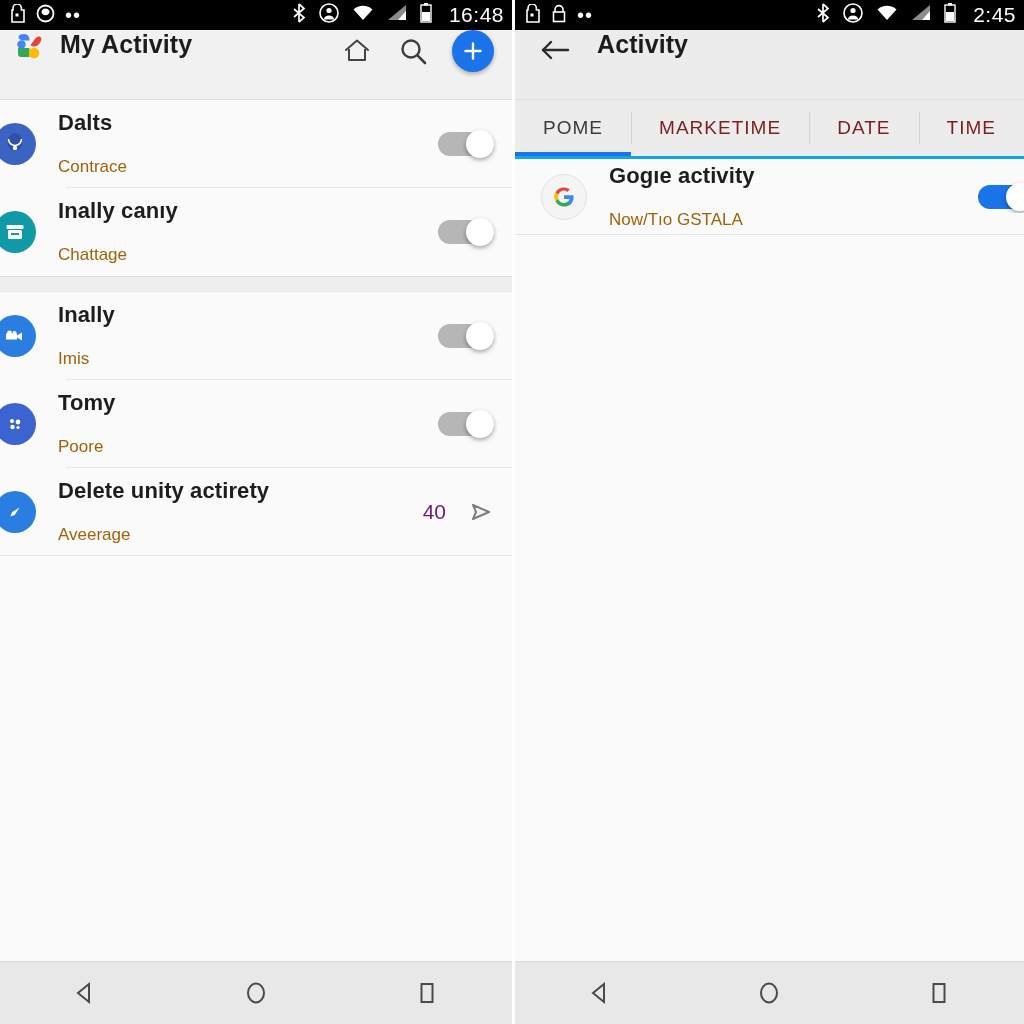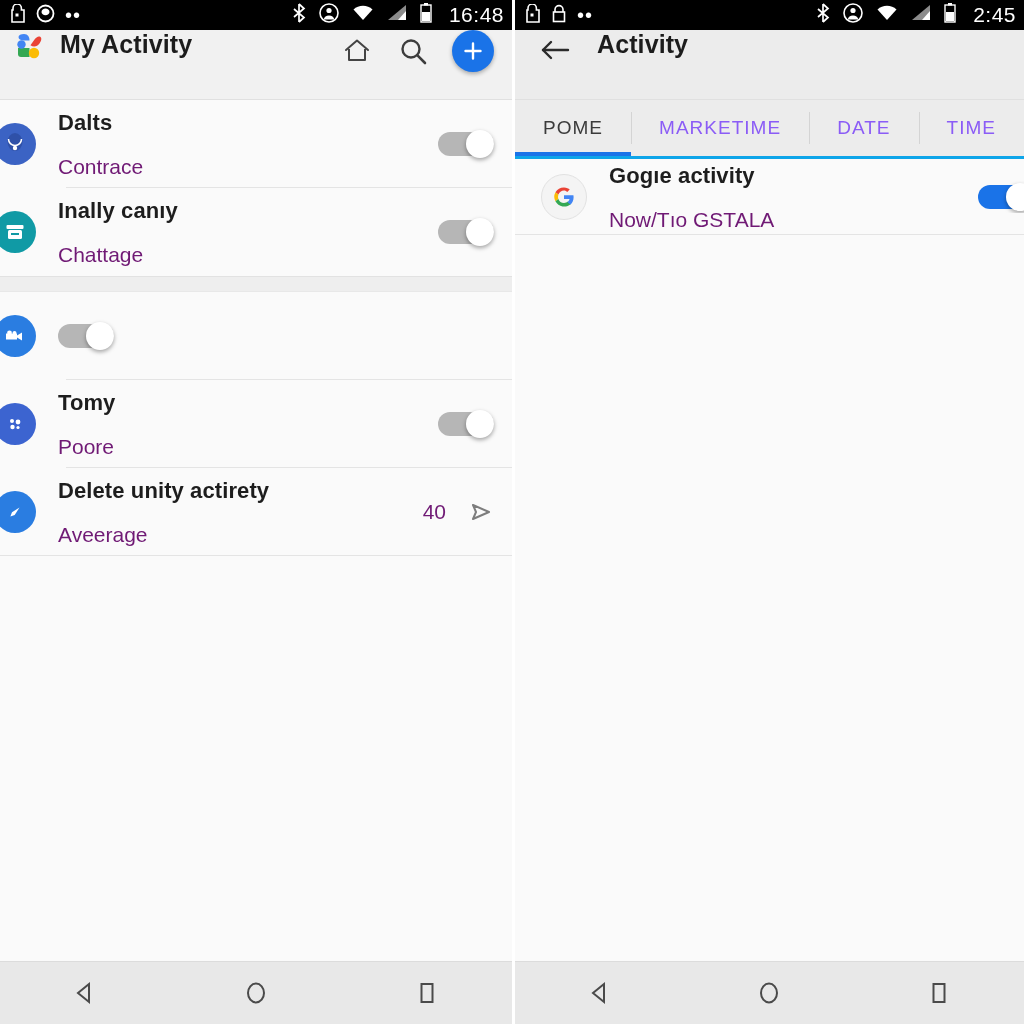--- a/index.html
+++ b/index.html
@@ -161,22 +161,22 @@
     min-width: 0;
   }
   .row-title {
     font-size: 22px;
     font-weight: bold;
     color: #1d1d1d;
     line-height: 26px;
     letter-spacing: 0.1px;
   }
   .row-sub {
-    font-size: 21px;
-    color: #701a75;
+    font-size: 17px;
+    color: #a16207;
     line-height: 24px;
     margin-top: 19px;
   }
   .row-divider {
     position: absolute;
     left: 66px;
     right: 0;
     bottom: 0;
     height: 1px;
     background: #e4e4e4;
@@ -239,21 +239,21 @@
     align-items: stretch;
     border-bottom: 3px solid #0ea5e9;
   }
   .tab {
     flex: 1 1 auto;
     display: flex;
     align-items: center;
     justify-content: center;
     font-size: 19px;
     letter-spacing: 1px;
-    color: #8b5cf6;
+    color: #7f1d1d;
     position: relative;
     cursor: pointer;
     padding: 0 6px;
     box-sizing: border-box;
   }
   .tab + .tab::before {
     content: "";
     position: absolute;
     left: 0;
     top: 12px;
@@ -461,20 +461,24 @@
 
       <div class="list-row">
         <div class="row-icon" style="background:#2a7de1">
           <svg width="26" height="26" viewBox="0 0 26 26">
               <path d="M4 10.5h11v6H4z" fill="#fff"></path>
               <path d="M15 12.5l5-3v8l-5-3z" fill="#fff"></path>
               <circle cx="7.5" cy="10" r="2.4" fill="#fff"></circle>
               <circle cx="12.5" cy="10" r="2" fill="#fff"></circle>
             </svg>
         </div>
+        <div class="row-text">
+          <div class="row-title">Inally</div>
+          <div class="row-sub">Imis</div>
+        </div>
         <div class="toggle">
           <div class="track"></div>
           <div class="knob"></div>
         </div>
         <div class="row-divider"></div>
       </div>
 
       <div class="list-row">
         <div class="row-icon" style="background:#3c64d0">
           <svg width="24" height="24" viewBox="0 0 24 24">

